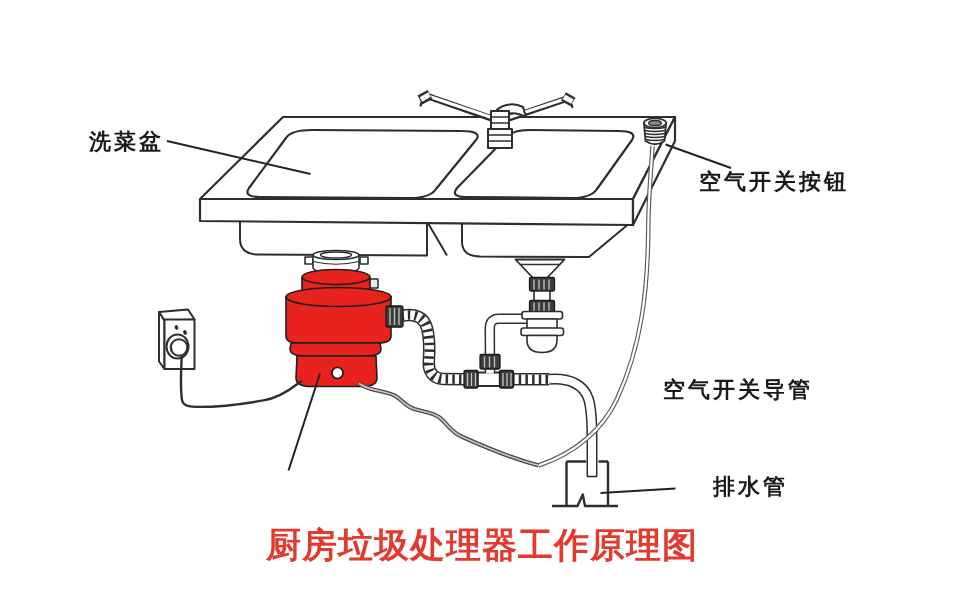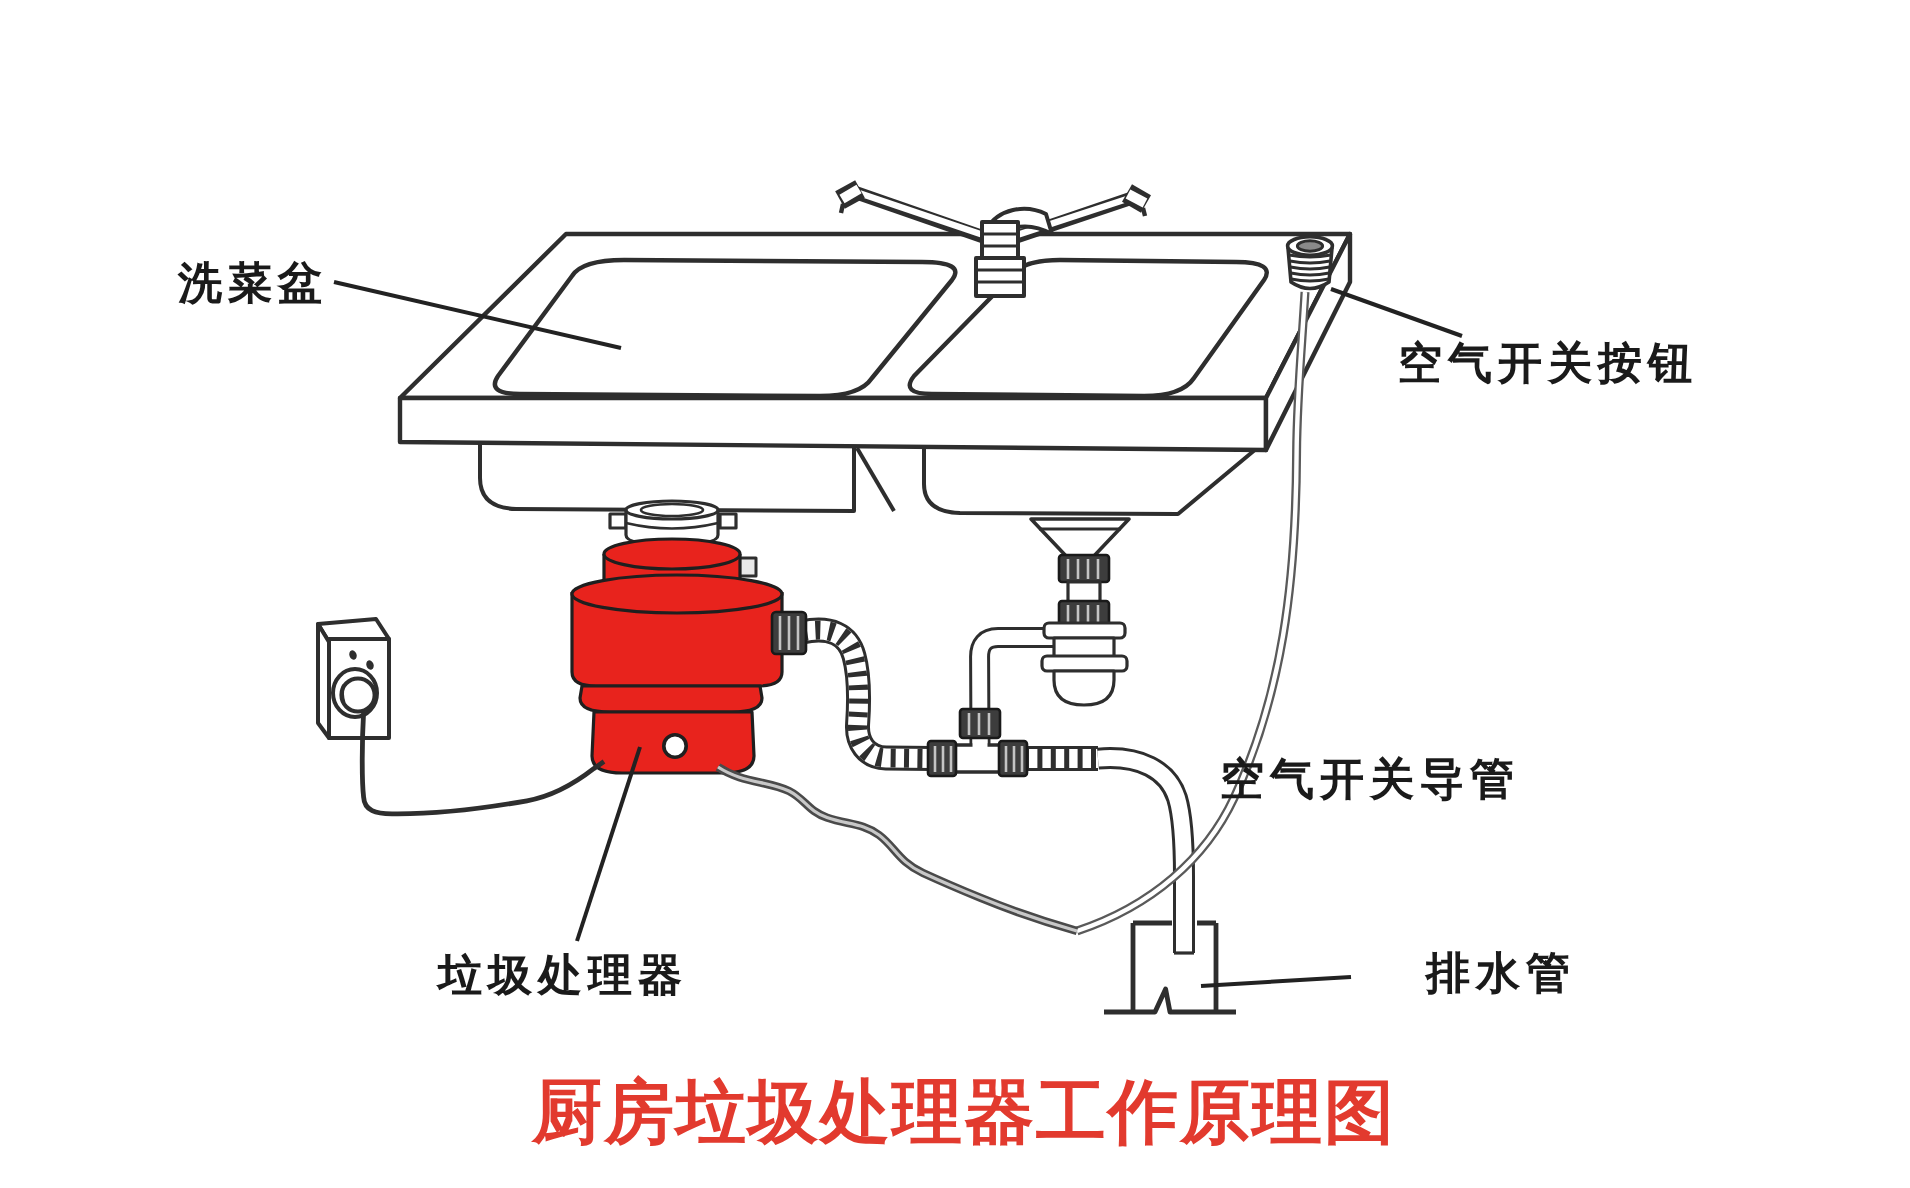--- a/index.html
+++ b/index.html
@@ -2,24 +2,24 @@
 <html><head>
 <meta charset="utf-8">
 <style>
   html,body{margin:0;padding:0;background:#fff;}
   .stage{position:relative;width:955px;height:594px;background:#ffffff;overflow:hidden;
          font-family:"Liberation Sans","DejaVu Sans",sans-serif;padding-left:16px;}
   .stage svg{position:absolute;left:0;top:0;}
   .lbl{position:absolute;font-weight:bold;font-size:22px;letter-spacing:3px;
        color:#1a1a1a;white-space:nowrap;line-height:1;}
   .title{position:absolute;left:266px;top:527px;font-weight:bold;font-size:35px;
-         letter-spacing:1px;color:#e23a2e;white-space:nowrap;line-height:1;margin-top:12px;}
+         letter-spacing:1px;color:#e23a2e;white-space:nowrap;line-height:1;}
   .lbl-sink{left:89px;top:131px;}
   .lbl-button{left:678px;top:171px;margin-left:21px;}
-  .lbl-conduit{left:610px;top:379px;}
+  .lbl-conduit{left:663px;top:379px;}
   .lbl-disposer{left:219px;top:477px;}
   .lbl-drain{left:681px;top:476px;margin-left:32px;}
 </style>
 </head>
 <body>
 
 <div class="stage">
 
 <svg width="955" height="594" viewBox="0 0 955 594">
   <g fill="none" stroke="#2e2e2e" stroke-width="2" stroke-linejoin="round">
@@ -159,17 +159,16 @@
       <path d="M 644.6,127.5 Q 655,129.5 665.4,127.5 M 645,130.5 Q 655,132.5 665,130.5 M 645.2,133.5 Q 655,135.5 664.8,133.5 M 645.4,136.5 Q 655,138.5 664.6,136.5 M 645.6,139.5 Q 655,141.5 664.4,139.5" stroke-width="1.5"></path>
       <ellipse cx="655" cy="123" rx="11.2" ry="4.6" fill="#ffffff" stroke-width="1.8"></ellipse>
       <ellipse cx="655" cy="123" rx="6.3" ry="2.6" fill="#8a8a8a" stroke-width="1.5"></ellipse>
     </g>
   </g>
 </svg>
 
 <div class="lbl lbl-sink">洗菜盆</div>
 <div class="lbl lbl-button">空气开关按钮</div>
 <div class="lbl lbl-conduit">空气开关导管</div>
-<div class="lbl lbl-disposer">垃圾处理器</div>
 <div class="lbl lbl-drain">排水管</div>
 <div class="title">厨房垃圾处理器工作原理图</div>
 
 </div>
 
 </body></html>

